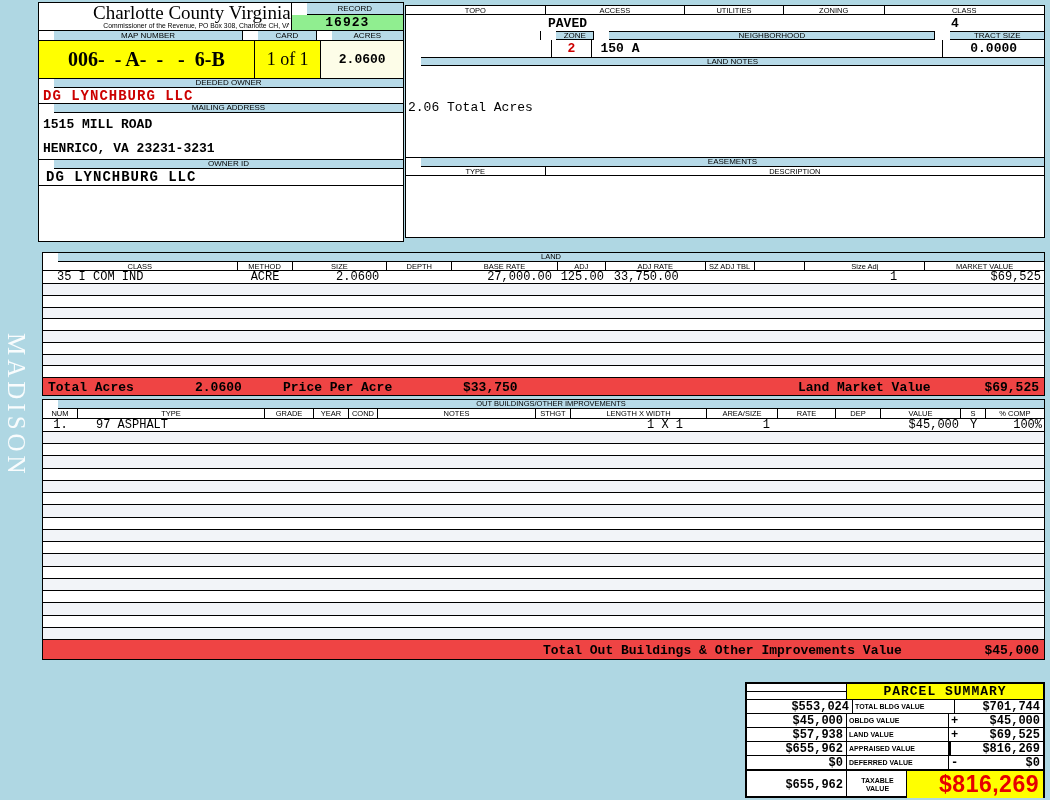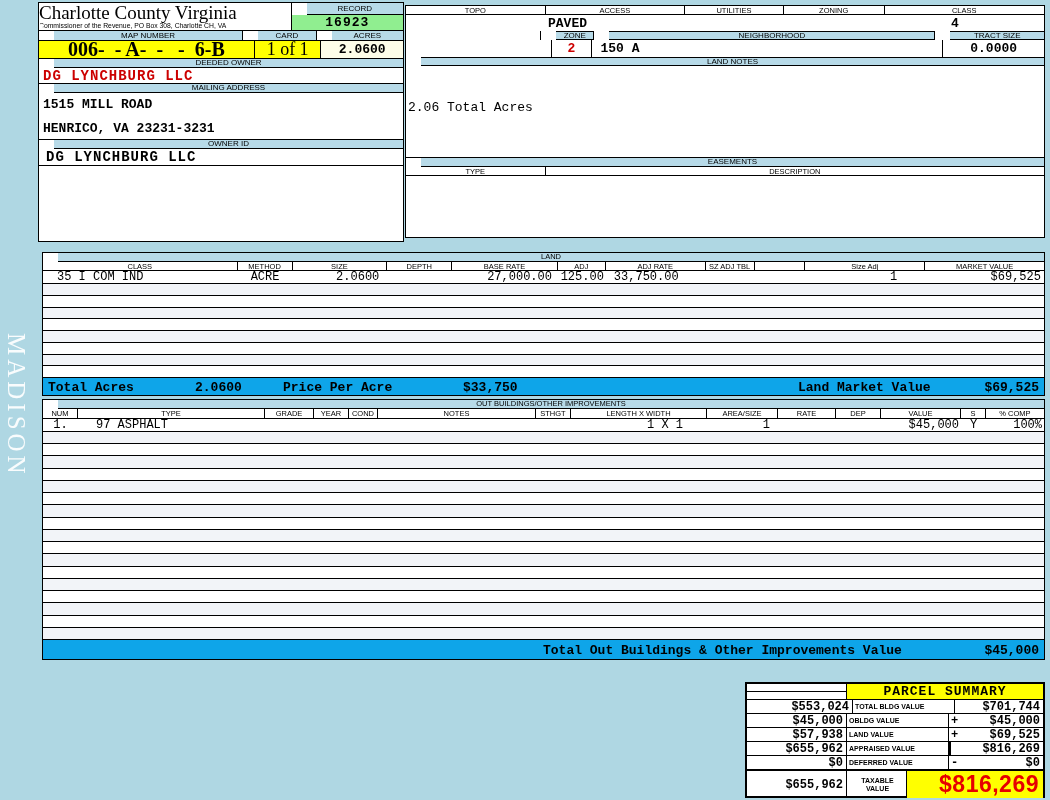--- a/index.html
+++ b/index.html
@@ -18,53 +18,53 @@
   .yellow { background:#FFFF00; }
   .cream  { background:#FDFDE8; }
   .green  { background:#90EE90; }
   .red { color:#CC0000; }
   .b { font-weight:bold; }
   .ctr { justify-content:center; text-align:center; }
   .rt { justify-content:flex-end; text-align:right; }
   .erow { flex:1; border-bottom:1px solid #000; background:#fff; }
   .erow.alt { background:#F2F4F8; }
   .hdr8 { font-size:7.5px; background:#fff; }
-  .totalrow { position:relative; background:#0ea5e9; font-size:13px; font-weight:bold; }
+  .totalrow { position:relative; background:#ef4444; font-size:13px; font-weight:bold; }
   .totalrow span { position:absolute; top:2px; white-space:pre; }
   
   #madison { position:absolute; left:2px; top:333px; writing-mode:vertical-rl;
              font-family:"Liberation Serif","DejaVu Serif",serif;
              font-size:25px; letter-spacing:4px; color:rgba(255,255,255,0.92); }
   
   .ps-label { font-size:7px; font-weight:bold; padding-left:2px; line-height:1.05; }
   .ps-val { font-size:12px; font-weight:bold; padding-right:3px; }
   #ps-big { font-size:23px; font-weight:bold; color:#E60000; letter-spacing:0.5px; }
 </style>
 </head>
 <body>
 
 <div id="madison">MADISON</div>
 
 <div class="panel" style="left:38px; top:2px; width:366px; height:240px;">
   <div class="row" style="height:28px;">
-    <div class="c" style="width:253px; flex-direction:column; align-items:flex-start; justify-content:center; border-right:none;border-radius:11px;">
+    <div class="c" style="width:253px; flex-direction:column; align-items:flex-end; justify-content:center; border-right:none;border-radius:11px;">
       <div class="serif" style="font-size:19px; line-height:1;">Charlotte County Virginia</div>
       <div style="font-size:6.8px; line-height:1.2;">Commissioner of the Revenue, PO Box 308, Charlotte CH, VA</div>
     </div>
     <div style="width:113px; border-left:1px solid #000; display:flex; flex-direction:column;">
       <div class="bar" style="height:12px; border-bottom:1px solid #000;">RECORD</div>
       <div class="green mono b ctr" style="flex:1; display:flex; align-items:center; font-size:13px; letter-spacing:1px;">16923</div>
     </div>
   </div>
   <div class="row" style="height:10px;">
     <div class="c bar" style="width:217px;">MAP NUMBER</div>
     <div class="c bar" style="width:67px;">CARD</div>
     <div class="c bar" style="width:82px;">ACRES</div>
   </div>
-  <div class="row" style="height:18px;">
+  <div class="row" style="height:38px;">
     <div class="c yellow serif b ctr" style="width:217px; font-size:20px; white-space:pre;">006-  - A-  -   -  6-B</div>
     <div class="c yellow serif ctr" style="width:67px; font-size:18px;">1 of 1</div>
     <div class="c cream mono b ctr" style="width:82px; font-size:13px;">2.0600</div>
   </div>
   <div class="row bar" style="height:9px;">DEEDED OWNER</div>
   <div class="row mono b red" style="height:16px; align-items:center; padding-left:4px; font-size:14px; letter-spacing:1px;">DG LYNCHBURG LLC</div>
   <div class="row bar" style="height:9px;">MAILING ADDRESS</div>
   <div class="row" style="height:47px; flex-direction:column; justify-content:space-between; padding:4px 0 3px 4px;">
     <div class="mono b" style="font-size:13px;">1515 MILL ROAD</div>
     <div class="mono b" style="font-size:13px;">HENRICO, VA 23231-3231</div>

